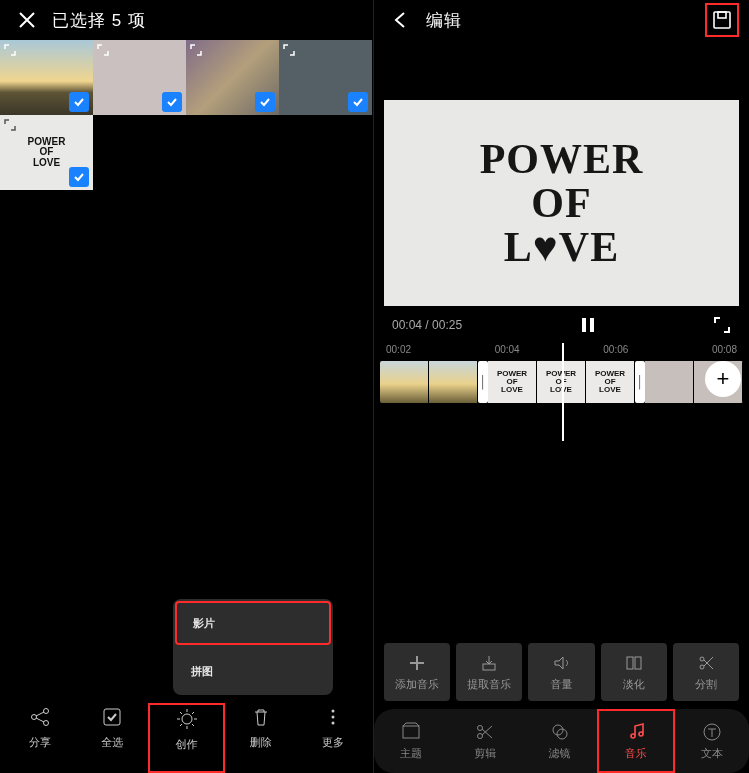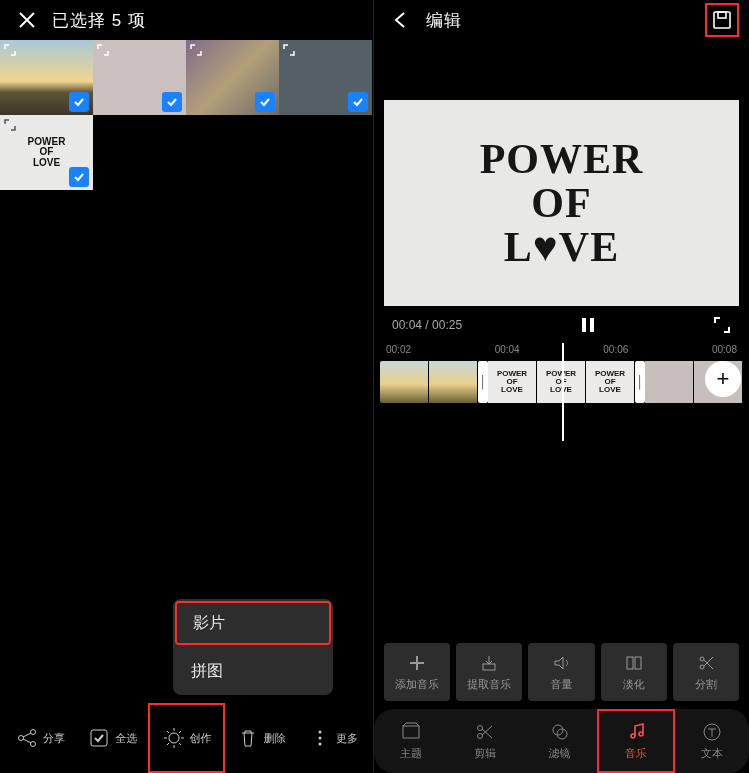--- a/index.html
+++ b/index.html
@@ -19,25 +19,25 @@
   .thumb .img { width:100%; height:100%; }
   .thumb .fsicon { position:absolute; top:3px; left:3px; }
   .thumb .check { position:absolute; bottom:3px; right:4px; width:20px; height:20px; background:#1a82ff; border-radius:3px; display:flex; align-items:center; justify-content:center; }
   .sunset { background: linear-gradient(180deg,#a9c8d8 0%, #f0d58f 55%, #5e5436 70%, #3a3628 100%); }
   .note { background:#c9c0bf; }
   .mic1 { background:linear-gradient(135deg,#806c88,#b39f7b,#6e6a66); }
   .mic2 { background:#555f66; }
   .pol { background:#e9e9e7; display:flex;align-items:center;justify-content:center;color:#111;font-weight:700;font-size:10px;text-align:center;line-height:1.05; }
 
   .popup { position:absolute; bottom:78px; right:40px; width:160px; background:#2d2d2d; border-radius:8px; overflow:hidden; }
-  .popup .item { height:48px; display:flex; align-items:center; padding:0 18px; color:#e6e6e6; font-size:16px; }
+  .popup .item { height:48px; display:flex; align-items:center; padding:0 18px; color:#e6e6e6; font-size:11px;font-weight:bold; }
   .popup .item.hl { border:2px solid #ff2a2a; border-radius:4px; margin:2px; height:44px; padding:0 16px; }
 
   .bottombar { position:absolute; bottom:0; left:0; right:0; height:70px; display:flex; padding:0 4px; }
-  .bb-item { flex:1; display:flex; flex-direction:row; align-items:center; justify-content:center; gap:4px; color:#c8c8c8; font-size:11px; }
+  .bb-item { flex:1; display:flex; flex-direction:column; align-items:center; justify-content:flex-start; gap:4px; color:#c8c8c8; font-size:11px; }
   .bb-item .ic { height:28px; display:flex; align-items:center; justify-content:center; }
   .bb-item.hl { border:2px solid #ff2a2a; }
 
   
   .save-btn { width:34px; height:34px; display:flex; align-items:center; justify-content:center; }
   .preview { margin:60px 10px 0 10px; height:206px; background:#e8e8e6; display:flex; align-items:center; justify-content:center; }
   .preview-text { font-family: "Georgia", serif; font-weight:900; color:#161616; font-size:42px; text-align:center; line-height:1.05; letter-spacing:1px; }
 
   .controls { display:flex; align-items:center; padding:10px 18px; color:#aaa; font-size:12px; }
   .ruler { display:flex; justify-content:space-between; padding:0 12px 4px; color:#888; font-size:10px; }

